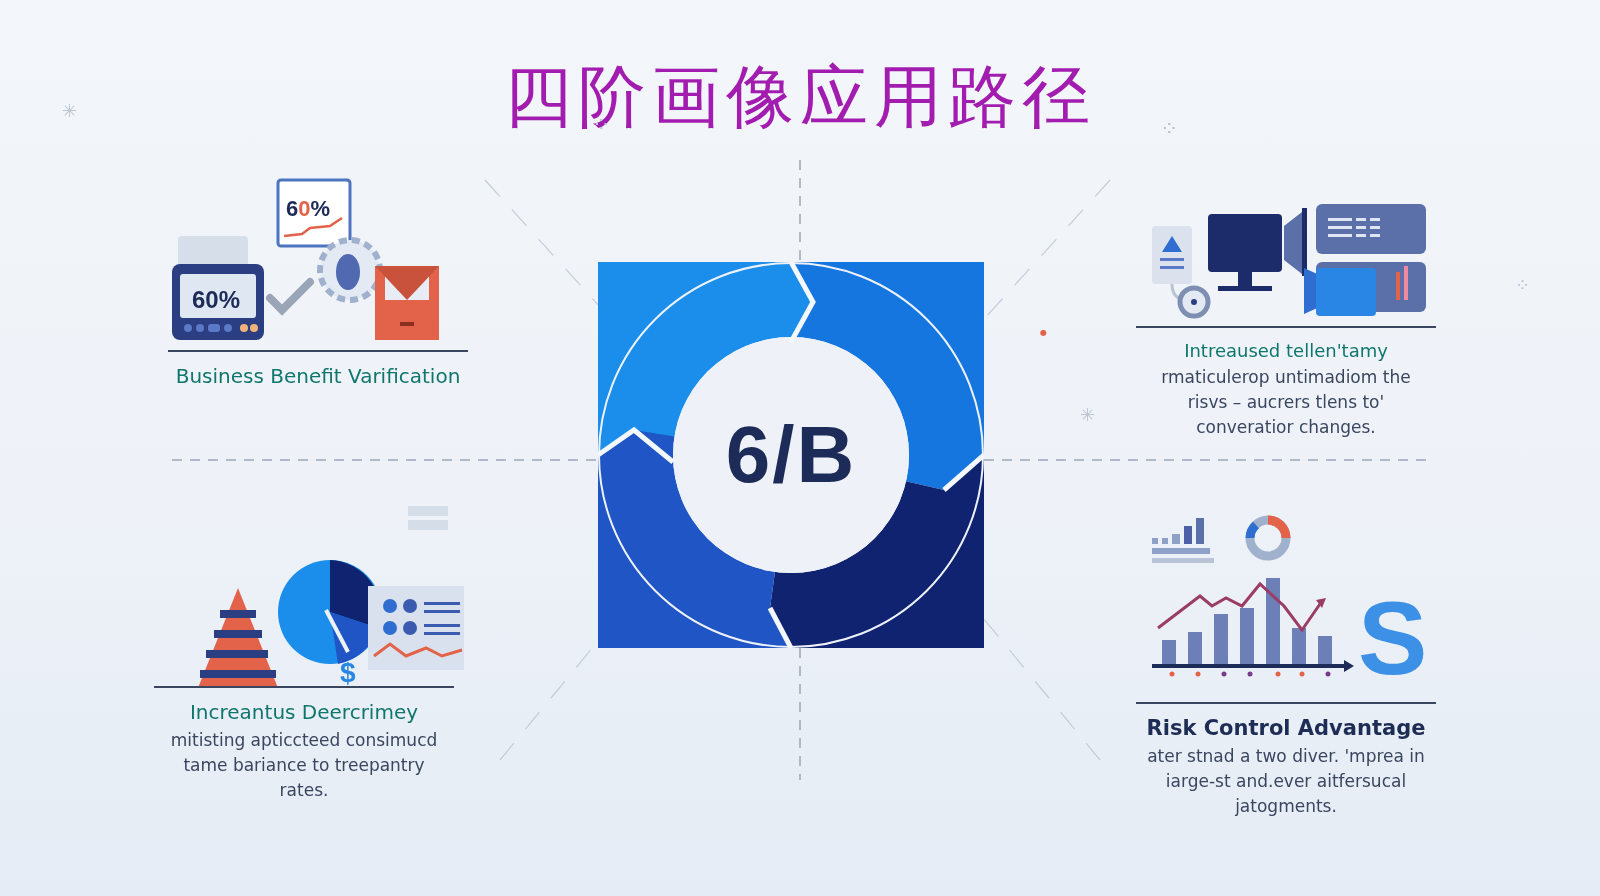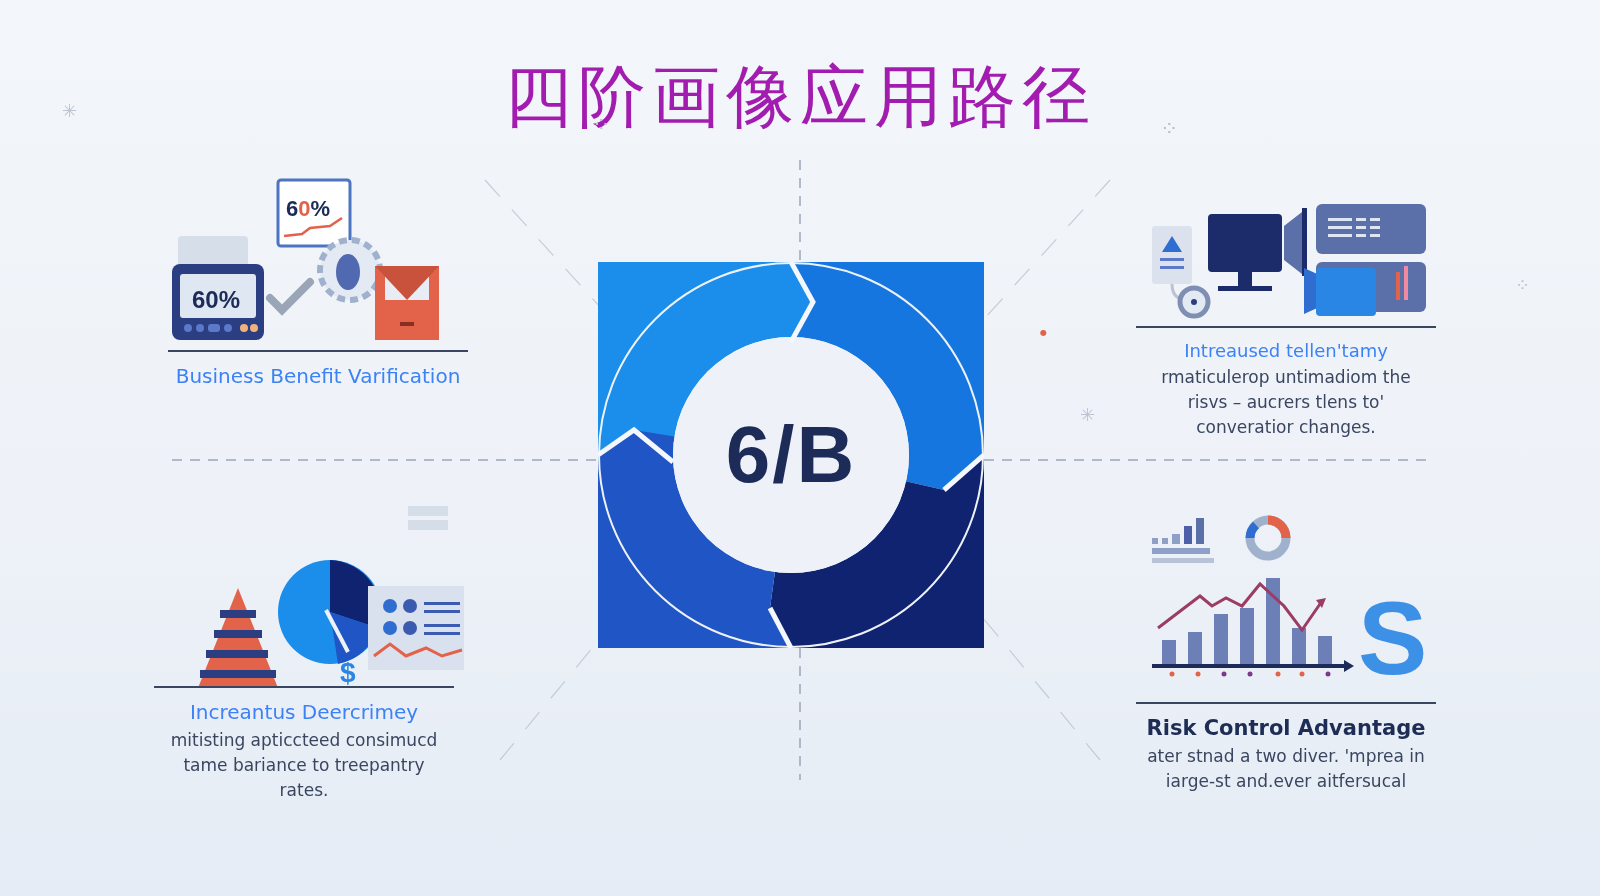--- a/index.html
+++ b/index.html
@@ -16,21 +16,21 @@
   svg.lines{position:absolute;left:0;top:0;}
   .ring{position:absolute;left:598px;top:262px;width:386px;height:386px;}
   .center-label{
     position:absolute;left:598px;top:262px;width:386px;height:386px;
     display:flex;align-items:center;justify-content:center;
     font-family:"Liberation Sans",sans-serif;font-weight:700;
     font-size:80px;color:#1c2b57;letter-spacing:2px;border-radius:14px;
   }
   .quad{position:absolute;width:300px;text-align:center;}
   .quad .rule{height:2px;background:#3a4660;margin-bottom:12px;}
-  .quad .head{font-size:20px;color:#3b82f6;margin-bottom:4px;}
+  .quad .head{font-size:20px;color:#0f766e;margin-bottom:4px;}
   .quad .head.bold{font-weight:700;font-size:21px;color:#1e2d55;}
   .quad .body{font-size:17px;line-height:25px;color:#3a4660;}
   .illus{position:absolute;}
   .deco{position:absolute;color:#b9c3d2;font-size:18px;}
 </style>
 </head>
 <body>
 
 <div class="title">四阶画像应用路径</div>
 
@@ -225,13 +225,14 @@
       <circle cx="100" cy="166" r="2.5"></circle>
       <circle cx="178" cy="166" r="2.5"></circle>
     </g>
   <text x="208" y="166" font-family="Liberation Sans,sans-serif" font-weight="700" font-size="104" fill="#2a86e4" opacity="0.9">S</text>
 </svg>
 <div class="quad" style="left:1136px;top:702px;width:300px;">
   <div class="rule"></div>
   <div class="head bold">Risk Control Advantage</div>
   <div class="body">ater stnad a two diver. 'mprea in</div>
   <div class="body">iarge-st and.ever aitfersucal</div>
+  <div class="body">jatogments.</div>
 </div>
 
 </body></html>

